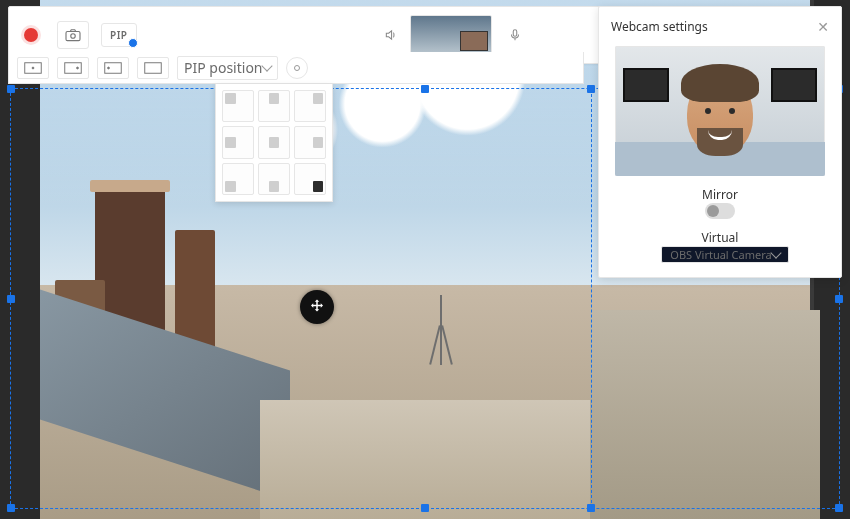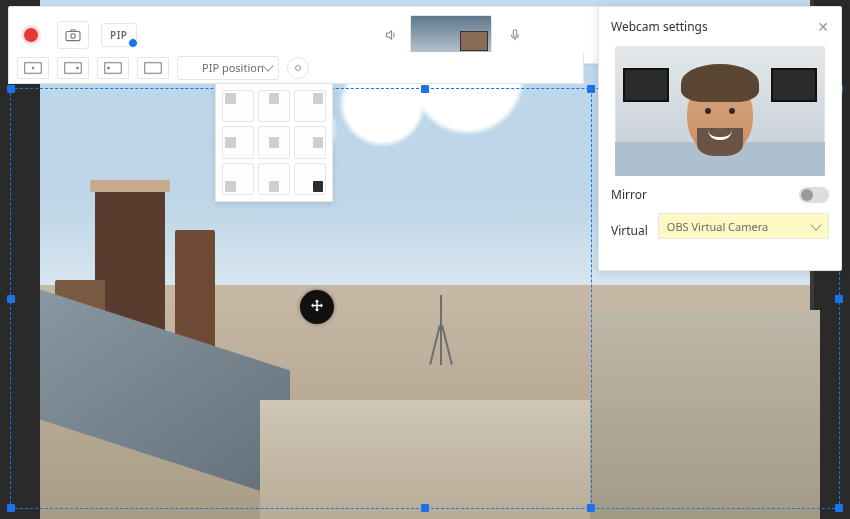--- a/index.html
+++ b/index.html
@@ -113,21 +113,21 @@
   .shape-btn{
     width:32px;height:22px;border:1px solid var(--border);border-radius:2px;
     display:flex;align-items:center;justify-content:center;cursor:pointer;
   }
   .shape-btn svg{width:18px;height:14px;stroke:#777;fill:none;stroke-width:1.3;}
   .dd{
     height:24px;min-width:100px;border:1px solid var(--border);border-radius:2px;
     display:flex;align-items:center;justify-content:space-between;
     padding:0 6px;font-size:11px;color:var(--text);cursor:pointer;background:#fff;
   }
-  .dd small{font-size:11px;margin-left:18px;}
+  .dd small{font-size:14px;}
   .chev{width:8px;height:8px;border-right:1px solid #999;border-bottom:1px solid #999;transform:rotate(45deg);margin-top:-3px;}
   .circ-btn{
     width:22px;height:22px;border-radius:50%;border:1px solid var(--border);
     display:flex;align-items:center;justify-content:center;cursor:pointer;
   }
   .circ-btn span{width:6px;height:6px;border:1px solid #999;border-radius:50%;}
 
   
   .pip-grid{
     position:absolute;left:215px;top:84px;width:118px;height:118px;
@@ -142,49 +142,49 @@
   .pip-cell .mark{
     position:absolute;width:35%;height:35%;background:#cfcfcf;border-radius:1px;
   }
   .pip-cell.sel .mark{background:#2d2d2d;}
 
   
   .panel{
     position:absolute;right:8px;top:6px;width:244px;
     background:#fff;border:1px solid var(--border);border-radius:2px;
     box-shadow:0 2px 10px rgba(0,0,0,.12);
-    display:flex;flex-direction:column;padding:10px 12px 31px;gap:10px;margin-left:44px;
+    display:flex;flex-direction:column;padding:10px 12px 14px;gap:10px;margin-left:44px;
   }
   .panel-head{display:flex;align-items:center;justify-content:space-between;}
   .panel-title{font-size:12px;color:var(--text-dark);}
   .panel-close{font-size:14px;color:#999;cursor:pointer;}
   .cam-prev{
     align-self:center;width:210px;height:130px;border-radius:2px;overflow:hidden;
     background:linear-gradient(#e3e7ea,#c4cdd4);position:relative;
     box-shadow:inset 0 0 0 1px var(--border);
   }
   .face{position:absolute;left:50%;top:52%;transform:translate(-50%,-50%);}
   .face .head{width:66px;height:80px;border-radius:50% 50% 45% 45%;background:linear-gradient(#d9a87f,#c78e63);position:relative;}
   .face .hair{position:absolute;top:-10px;left:-6px;right:-6px;height:38px;border-radius:50% 50% 30% 30%;background:#5a4533;}
   .face .beard{position:absolute;bottom:-2px;left:10px;right:10px;height:28px;border-radius:0 0 40% 40%;background:#6a5340;}
   .face .smile{position:absolute;bottom:14px;left:50%;transform:translateX(-50%);width:24px;height:10px;border-bottom:3px solid #fff;border-radius:0 0 12px 12px;}
   .face .eye{position:absolute;top:34px;width:6px;height:6px;background:#2b2b2b;border-radius:50%;}
   .face .eye.l{left:18px;} .face .eye.r{right:18px;}
   .shirt{position:absolute;bottom:0;left:0;right:0;height:34px;background:#aebfce;}
   .monitor{position:absolute;width:46px;height:34px;background:#2b2b2b;border:2px solid #111;top:22px;}
   .monitor.l{left:8px;} .monitor.r{right:8px;}
-  .row{display:flex;align-items:flex-end;justify-content:space-between;font-size:12px;color:var(--text-dark);}
+  .row{display:flex;align-items:center;justify-content:space-between;font-size:12px;color:var(--text-dark);flex-direction:column;}
   .toggle{
     width:30px;height:16px;border-radius:8px;background:#ddd;position:relative;cursor:pointer;
   }
   .toggle:after{content:"";position:absolute;left:2px;top:2px;width:12px;height:12px;border-radius:50%;background:#9a9a9a;}
   .select{
     height:26px;border:1px solid var(--border);border-radius:2px;display:flex;
     align-items:center;justify-content:space-between;padding:0 8px;font-size:11px;
-    color:var(--text);cursor:pointer;flex:1;margin-left:10px;background:#fef9c3;
+    color:var(--text);cursor:pointer;flex:1;margin-left:10px;background:#0f172a;
   }
 
 </style>
 </head>
 <body>
 
 <div class="scene">
   <div class="window-frame-left"></div>
   <div class="window-frame-right"></div>
   <div class="chimney c1"></div>

